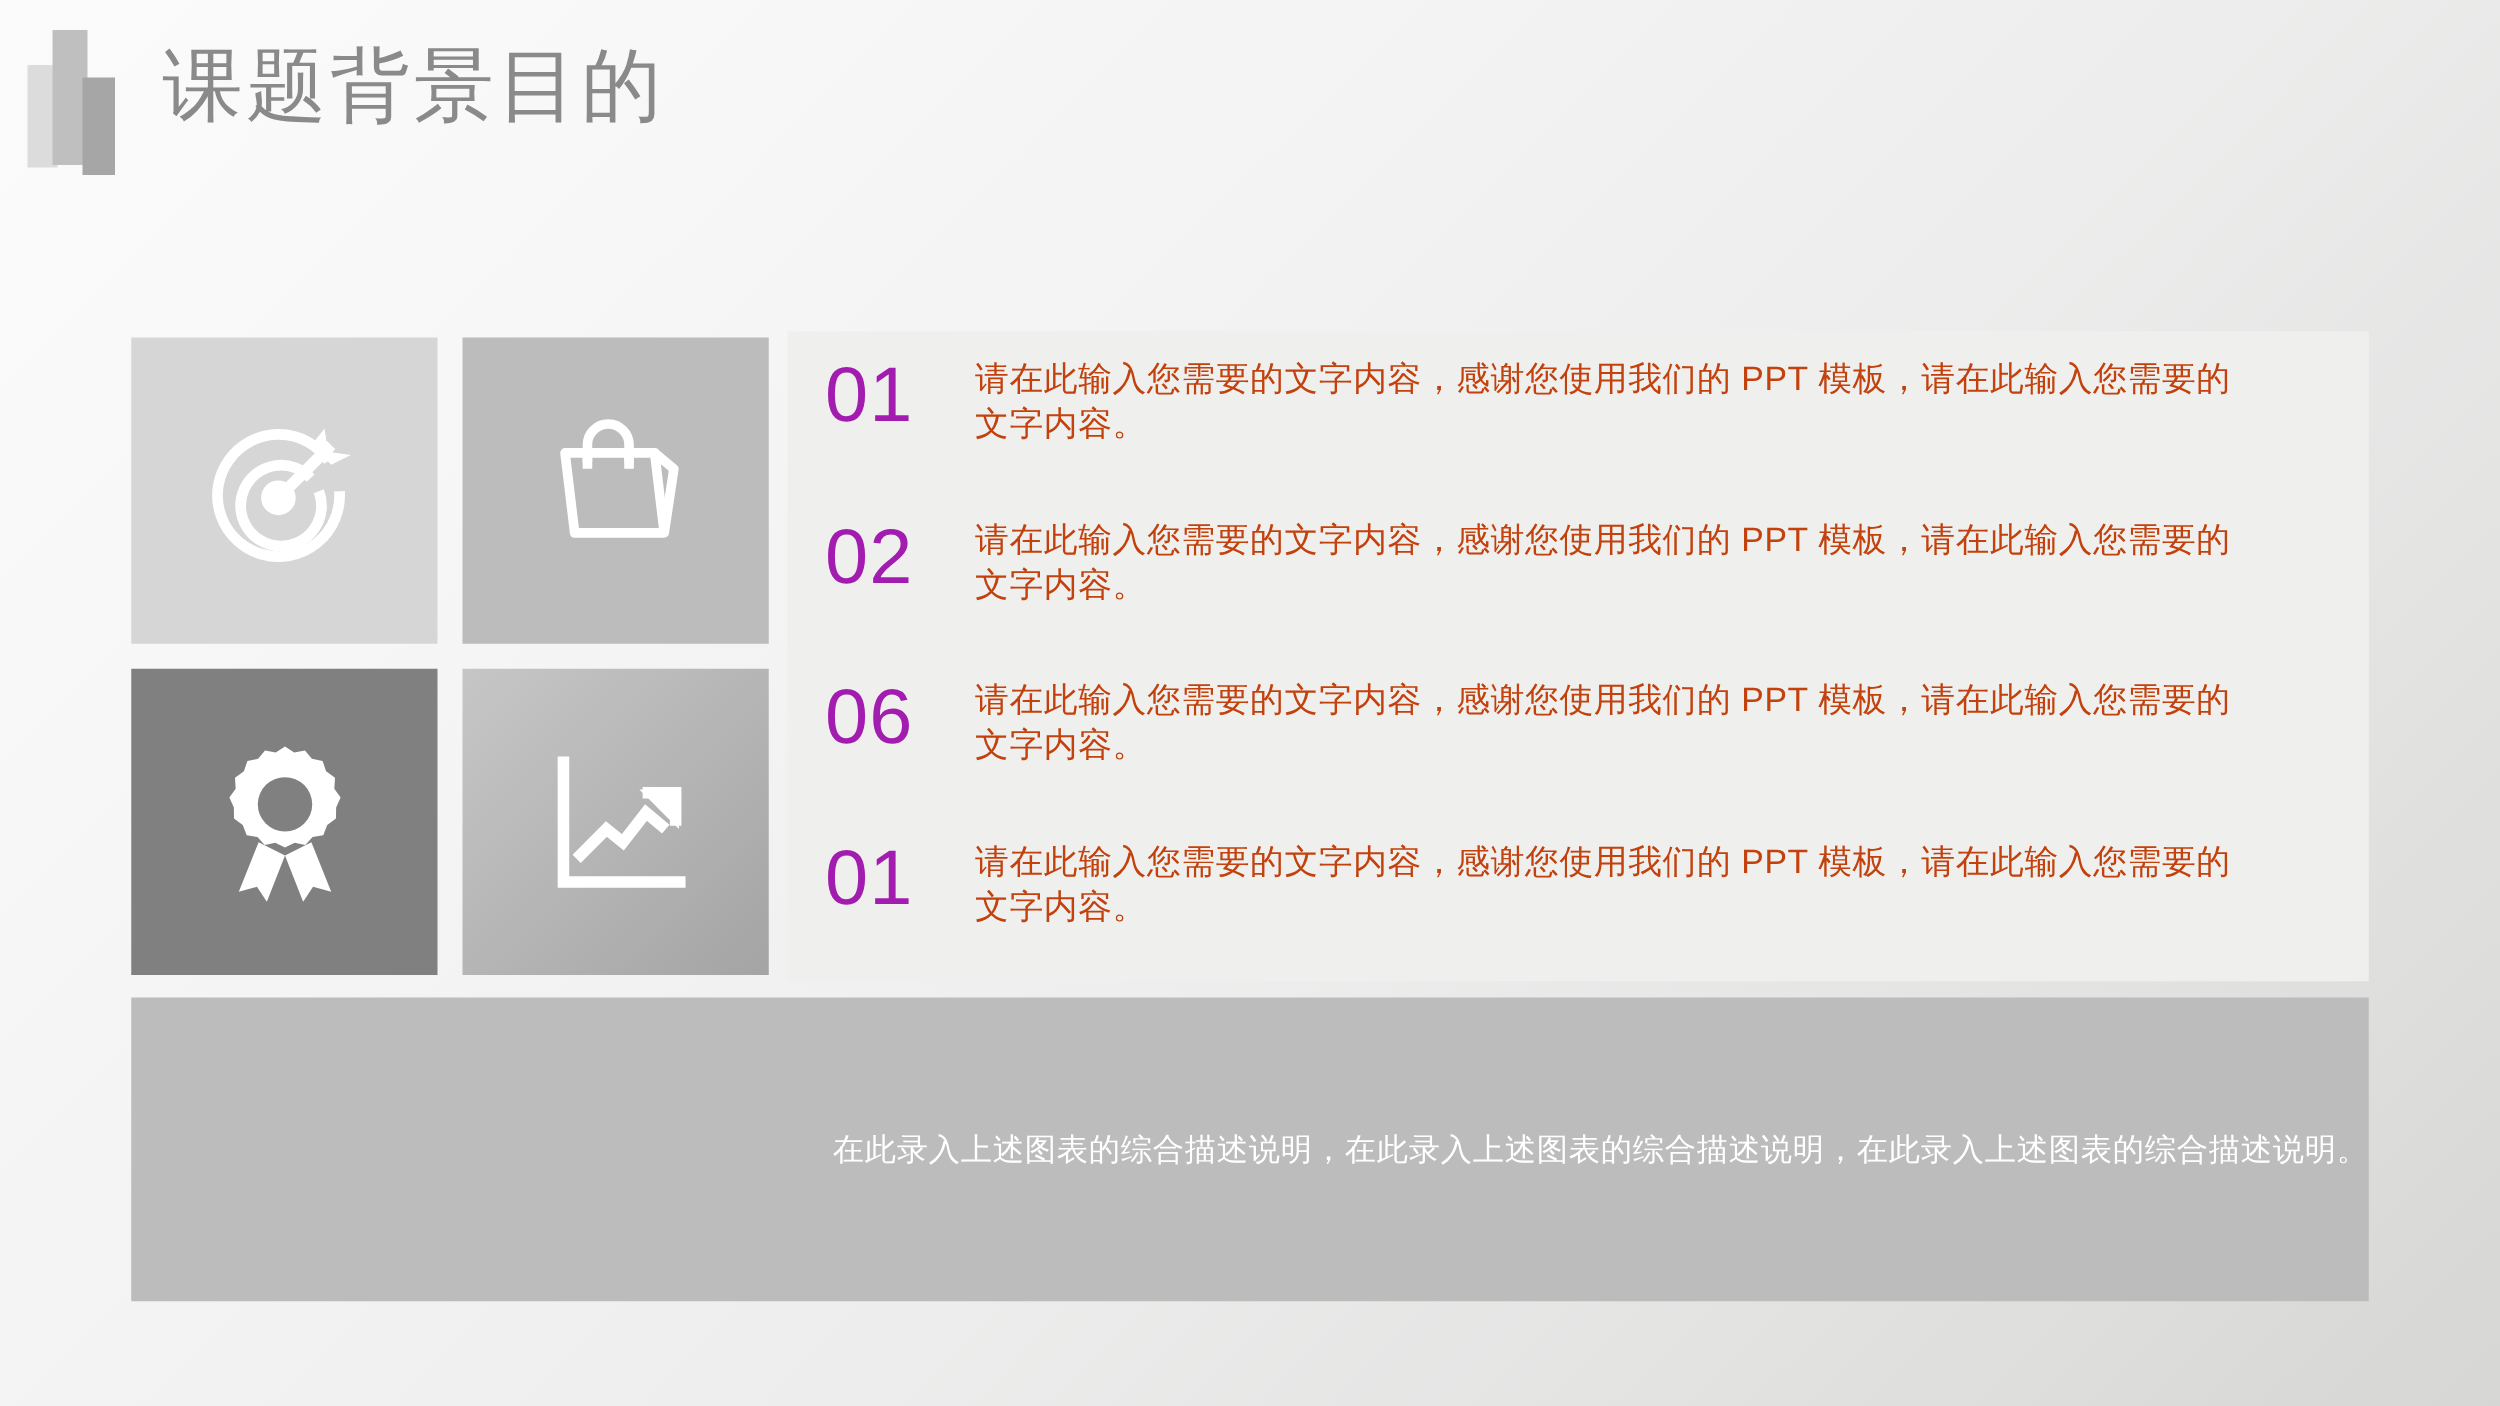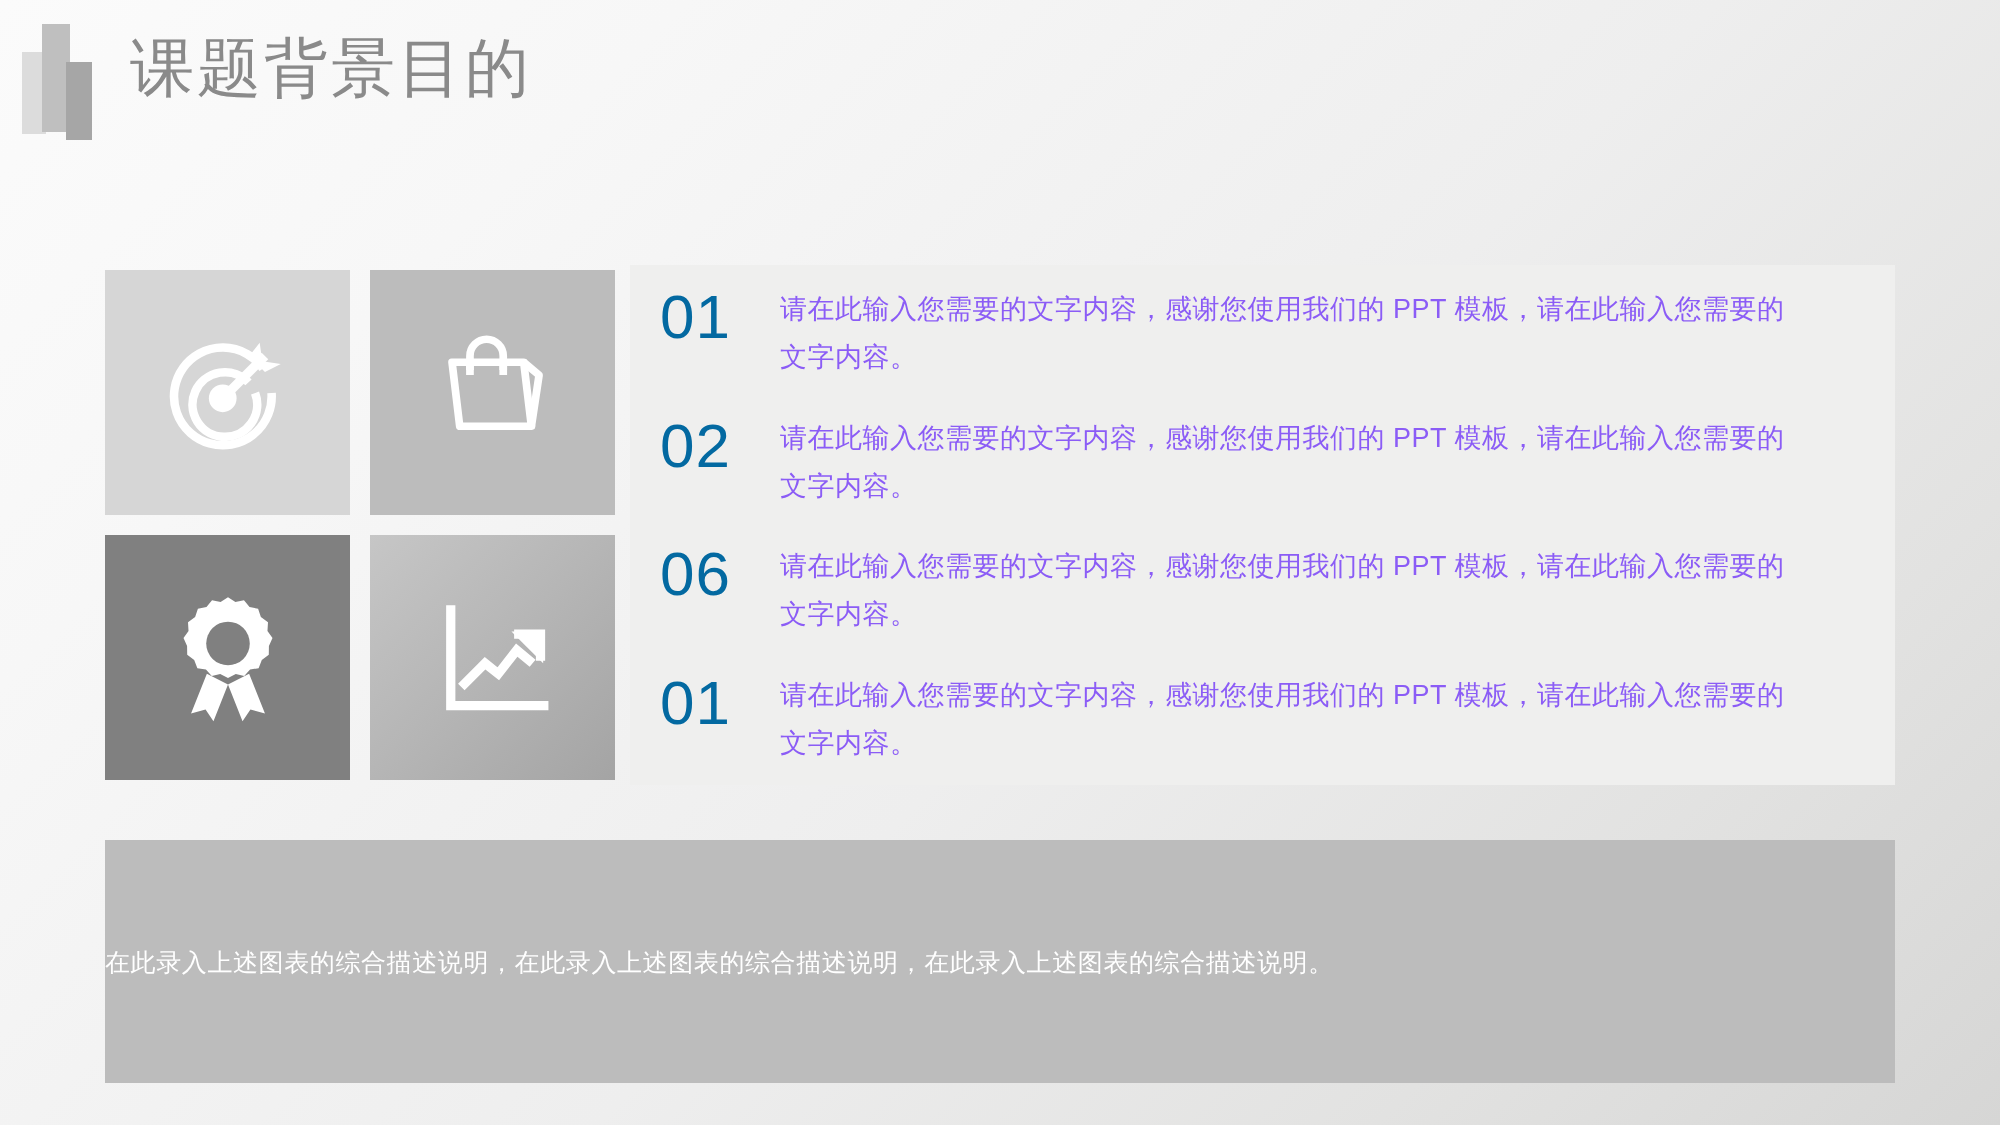--- a/index.html
+++ b/index.html
@@ -124,48 +124,47 @@
     display: flex;
     align-items: flex-start;
     height: 130px;
     padding-left: 30px;
     box-sizing: border-box;
   }
   .row-num {
     flex: 0 0 120px;
     font-size: 62px;
     line-height: 92px;
-    color: #0369a1;
+    color: #a21caf;
     font-weight: 400;
     letter-spacing: 1px;
     font-family: "Liberation Sans", "DejaVu Sans", sans-serif;
   }
   .row-text {
     flex: 1 1 auto;
     max-width: 1030px;
     font-size: 27px;
-    line-height: 48px;
-    color: #8b5cf6;
+    line-height: 36px;
+    color: #c2410c;
     padding-top: 14px;
     letter-spacing: 0.5px;
   }
 
   
   .caption-panel {
     position: absolute;
     left: 105px;
     top: 798px;
     width: 1790px;
     height: 243px;
     background: #bcbcbc;
     display: flex;
     flex-direction: column;
-    align-items: flex-start;
+    align-items: flex-end;
     justify-content: center;
-    margin-top: 42px;
   }
   .caption-line {
     color: #ffffff;
     font-size: 25px;
     line-height: 48px;
     letter-spacing: 0.6px;
     text-align: center;
     white-space: nowrap;
   }
 </style>

